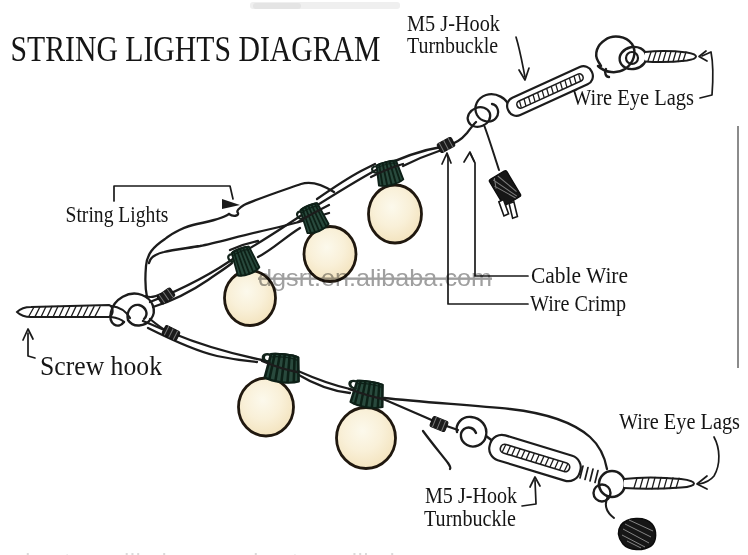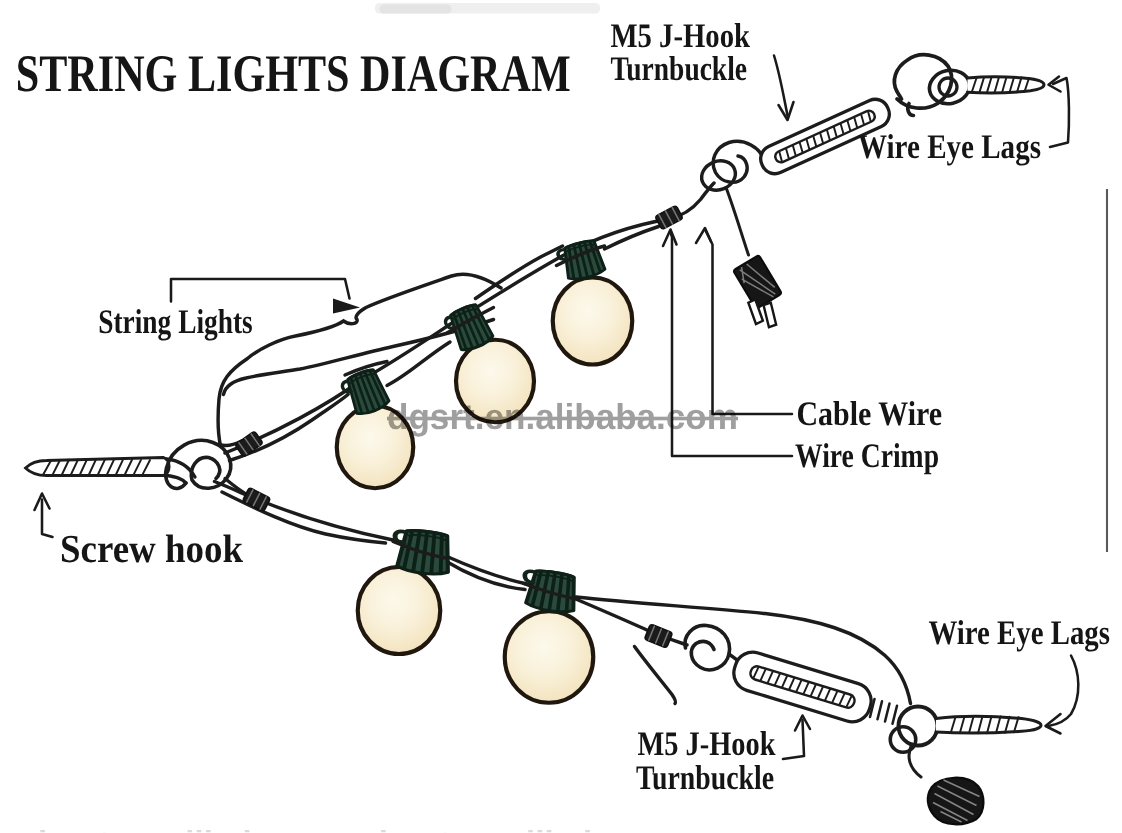--- a/index.html
+++ b/index.html
@@ -1,16 +1,16 @@
 <!DOCTYPE html>
 <html><head>
 <meta charset="utf-8">
 <style>
   html,body{margin:0;padding:0;background:#ffffff;}
-  #page{position:relative;width:748px;height:555px;overflow:hidden;background:#fff;font-weight:bold;}
+  #page{position:relative;width:748px;height:555px;overflow:hidden;background:#fff;}
   svg{display:block;}
   .lbl{font-family:"Liberation Serif",serif;fill:#151515;}
 </style>
 </head>
 <body>
 <div id="page">
 <svg width="748" height="555" viewBox="0 0 748 555">
 <defs>
   <radialGradient id="bulbg" cx="0.44" cy="0.38" r="0.75">
     <stop offset="0" stop-color="#fcf9ec"></stop>

